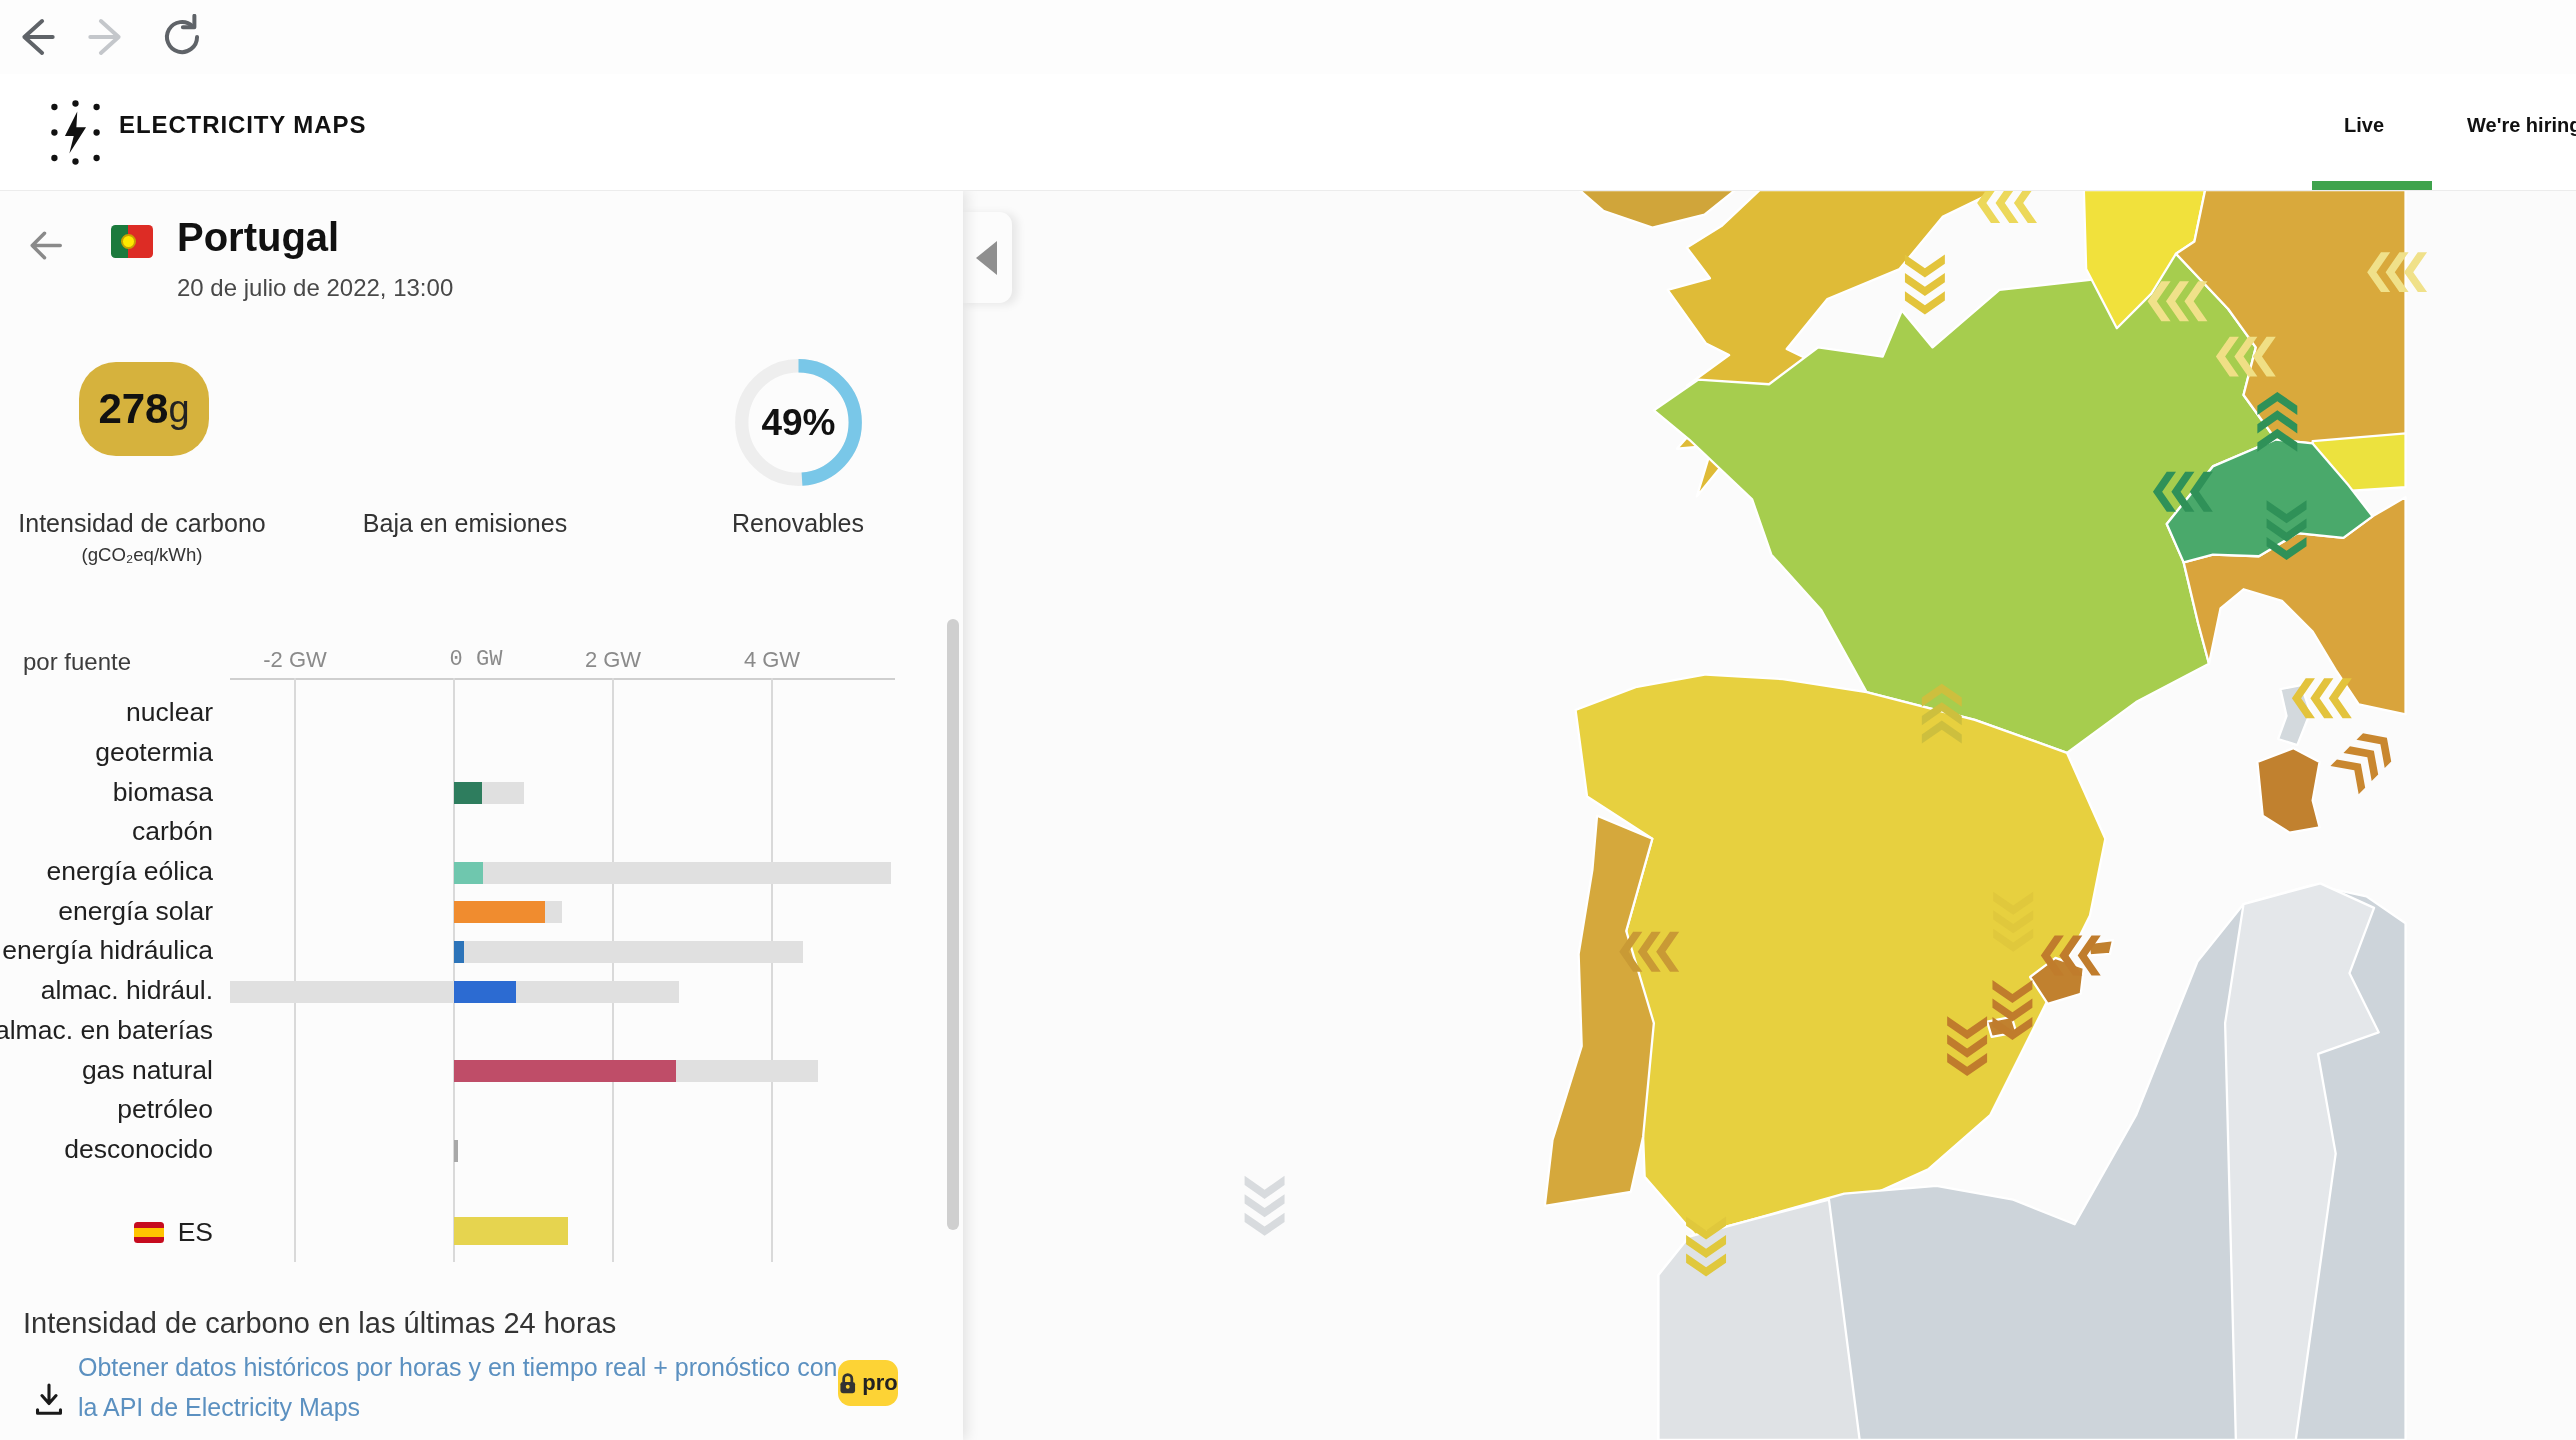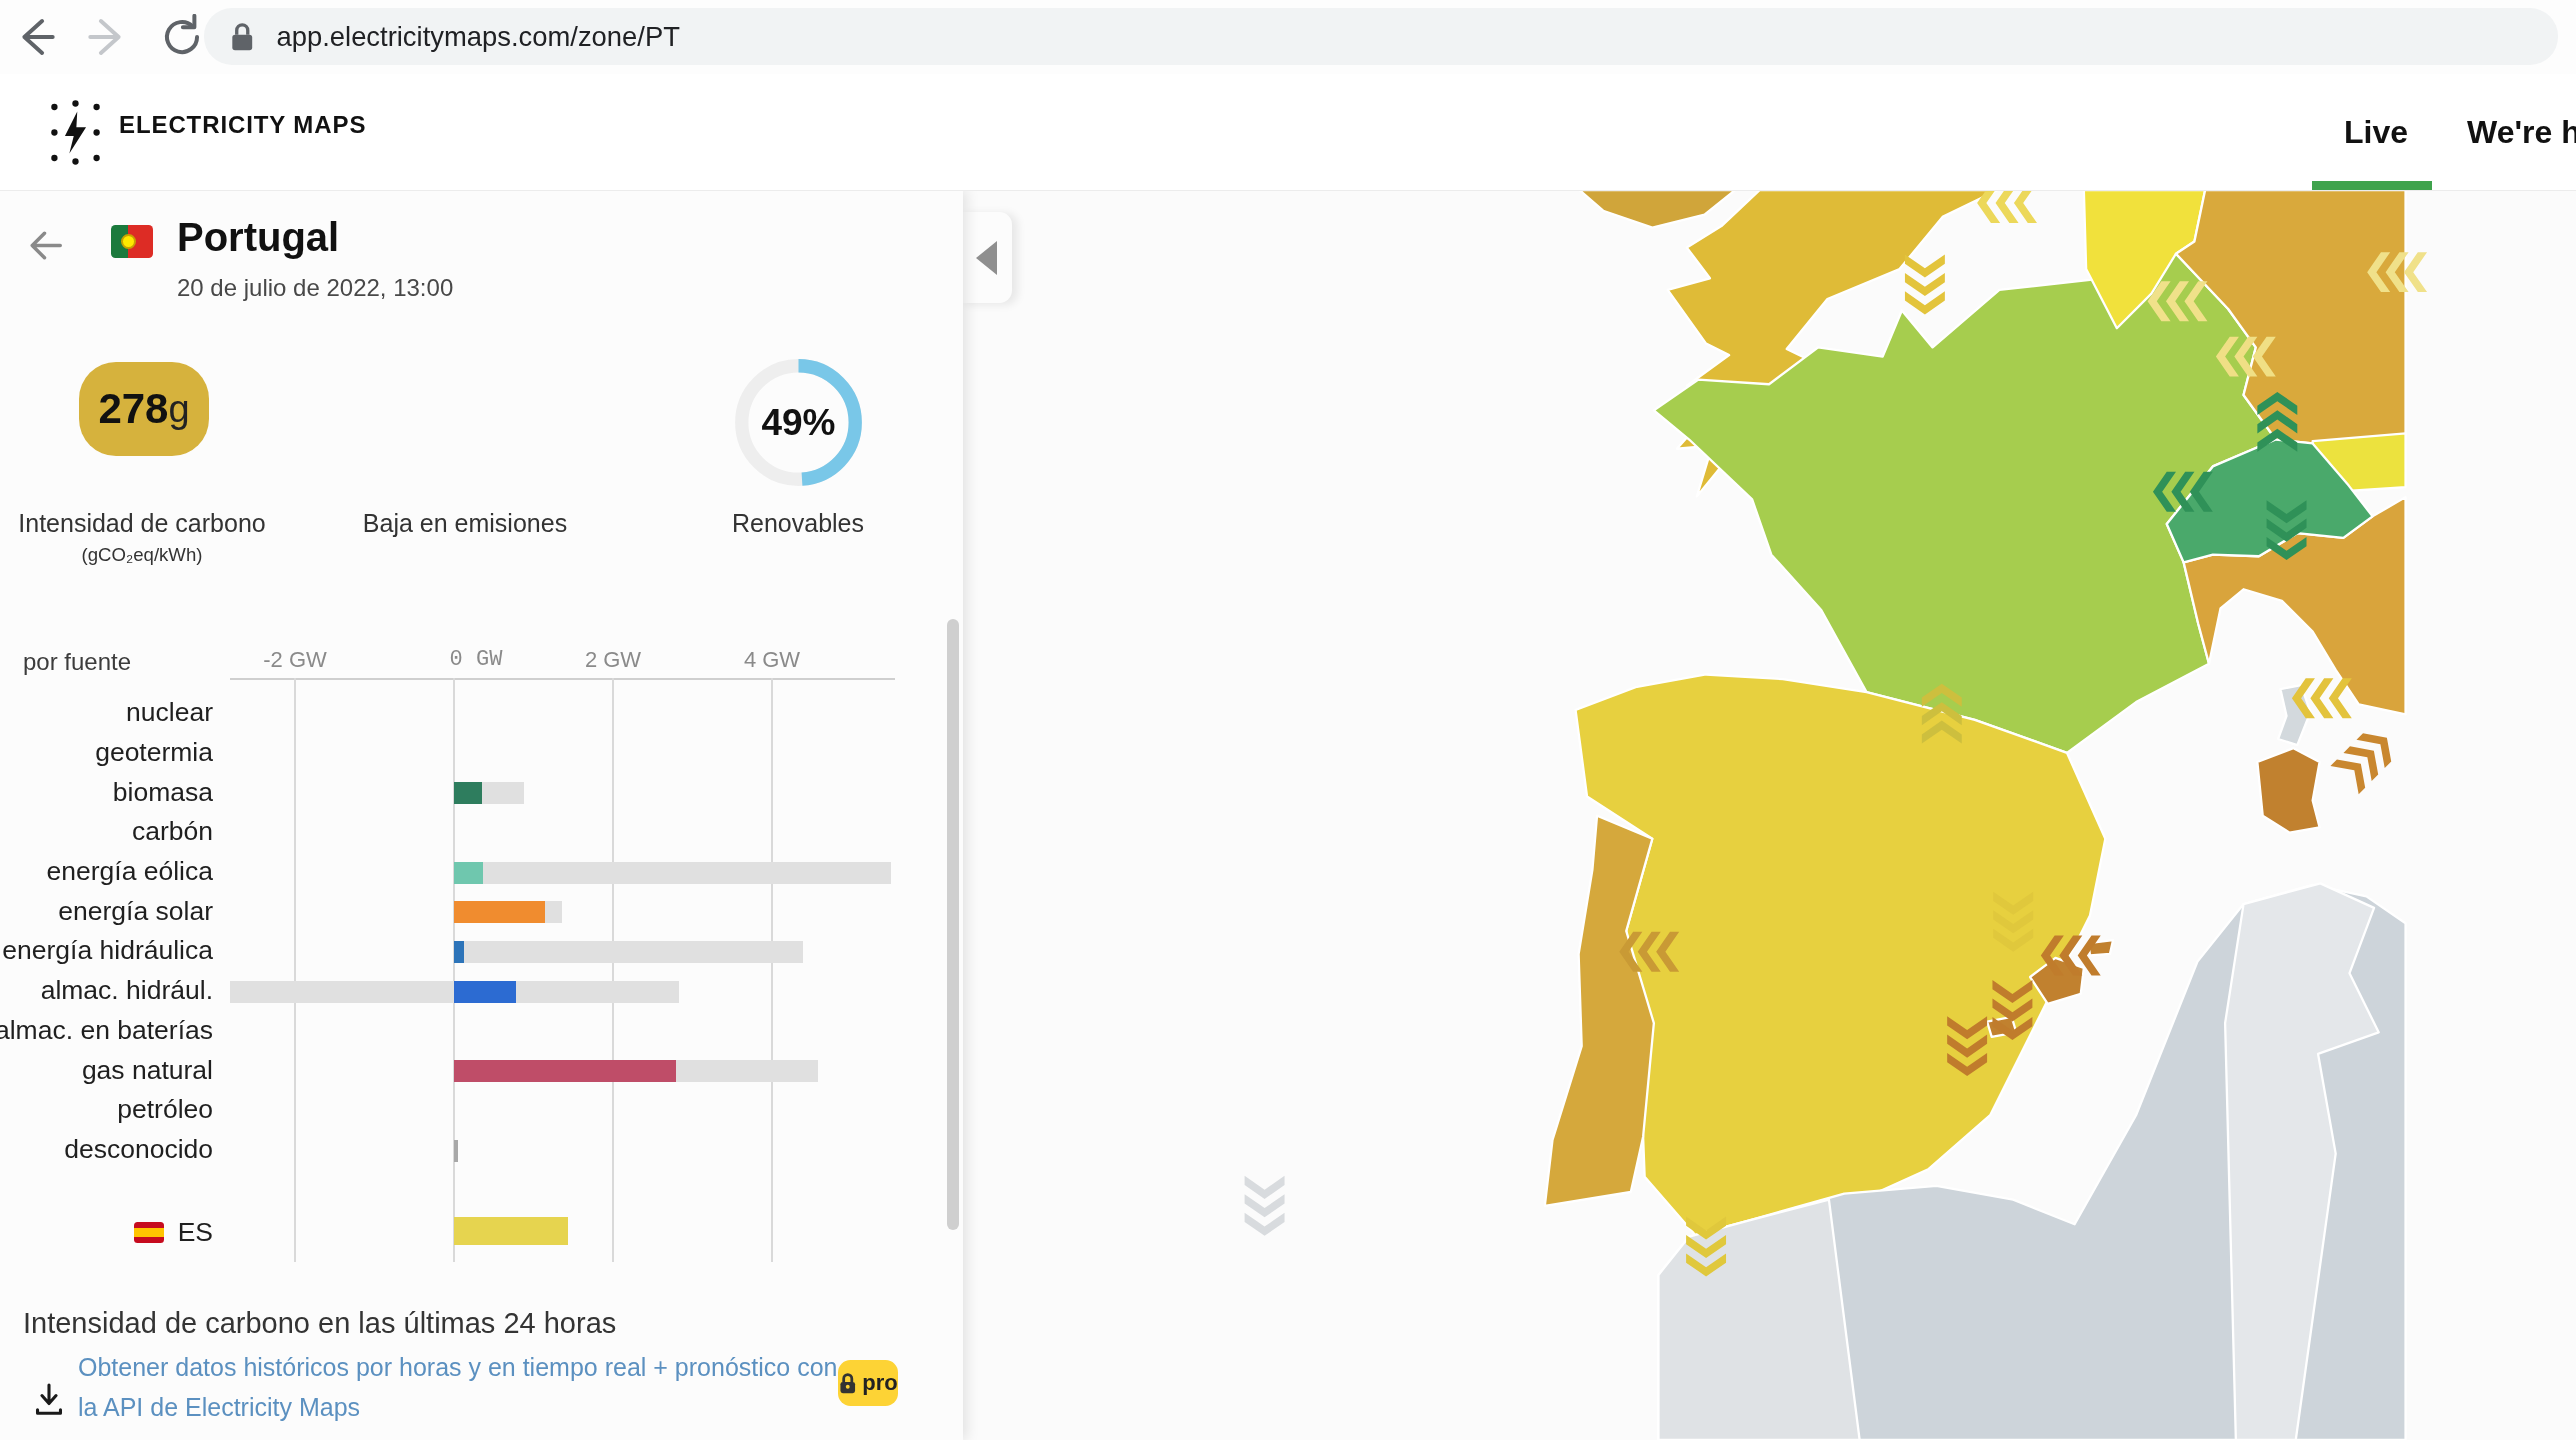--- a/index.html
+++ b/index.html
@@ -10,21 +10,21 @@
                border-bottom:1.8px solid #e2e2e2;}
   .nav-ico{position:absolute;top:14px;width:46px;height:46px;}
   .url-pill{position:absolute;left:204px;top:8px;width:2354px;height:57px;background:#f1f3f4;
             border-radius:28px;display:flex;align-items:center;}
   .url-text{font-size:27.4px;color:#202124;margin-left:21px;}
   
   .app-header{position:absolute;left:0;top:74px;width:2576px;height:116px;background:#fff;
               border-bottom:0.9px solid #ececec;z-index:30;}
   .brand{position:absolute;left:119px;top:37px;font-size:24px;font-weight:700;color:#111;
          letter-spacing:0.9px;text-align:center;}
-  .nav-item{position:absolute;top:40px;font-size:32px;color:#111;font-weight:600;white-space:nowrap;}
+  .nav-item{position:absolute;top:40px;font-size:20px;color:#111;font-weight:600;white-space:nowrap;}
   .live-underline{position:absolute;left:2312px;top:107px;width:120px;height:8.8px;}
   
   .map-area{position:absolute;left:0;top:190px;width:2576px;height:1250px;background:#fbfbfb;}
   .map-area svg{position:absolute;left:0;top:0;}
   
   .side-panel{position:absolute;left:0;top:190px;width:963px;height:1250px;background:#fcfcfc;
               box-shadow:3.5px 0 12.4px rgba(0,0,0,0.10);z-index:10;}
   .collapse-tab{position:absolute;left:961px;top:212px;width:51px;height:91px;background:#fcfcfc;
                 border-radius:0 12.4px 12.4px 0;box-shadow:5.3px 1.8px 8.8px rgba(0,0,0,0.08);z-index:9;
                 display:flex;align-items:center;justify-content:center;}
@@ -87,27 +87,20 @@
     <svg class="nav-ico" style="left:12.4px" viewBox="0 0 52 52">
       <path d="M34 8 L14 26 L34 44 M14 26 H46" stroke="#5f6368" stroke-width="4.5" fill="none" stroke-linecap="round" stroke-linejoin="round"></path>
     </svg>
     <svg class="nav-ico" style="left:85px" viewBox="0 0 52 52">
       <path d="M18 8 L38 26 L18 44 M38 26 H6" stroke="#c4c7cb" stroke-width="4.5" fill="none" stroke-linecap="round" stroke-linejoin="round"></path>
     </svg>
     <svg class="nav-ico" style="left:159px" viewBox="0 0 52 52">
       <path d="M43 26 a17 17 0 1 1 -5 -12" stroke="#5f6368" stroke-width="4.5" fill="none" stroke-linecap="round"></path>
       <path d="M40 2 L40 15 L27 15" stroke="#5f6368" stroke-width="4.5" fill="none" stroke-linecap="round" stroke-linejoin="round"></path>
     </svg>
-    <div class="url-pill">
-      <svg width="26.5" height="32" viewBox="0 0 24 28" style="margin-left:25px">
-        <rect x="3" y="12" width="18" height="14" rx="2.5" fill="#5f6368"></rect>
-        <path d="M7 12 V8 a5 5 0 0 1 10 0 V12" stroke="#5f6368" stroke-width="3" fill="none"></path>
-      </svg>
-      <span class="url-text">app.electricitymaps.com/zone/PT</span>
-    </div>
   </div>
 
   <div class="app-header">
     <svg width="51" height="67" viewBox="0 0 58 76" style="position:absolute;left:50px;top:25px">
       <g fill="#111">
         <circle cx="5" cy="9" r="3.6"></circle>
           <circle cx="29" cy="5" r="3.6"></circle>
           <circle cx="53" cy="9" r="3.6"></circle>
         <circle cx="5" cy="38" r="3.6"></circle>
           <circle cx="53" cy="38" r="3.6"></circle>

